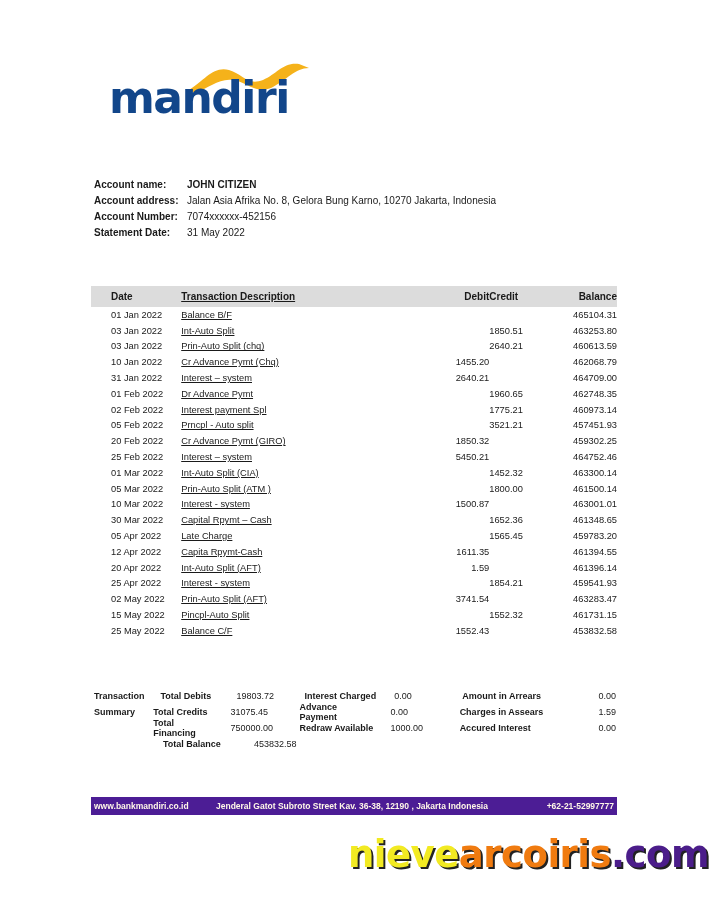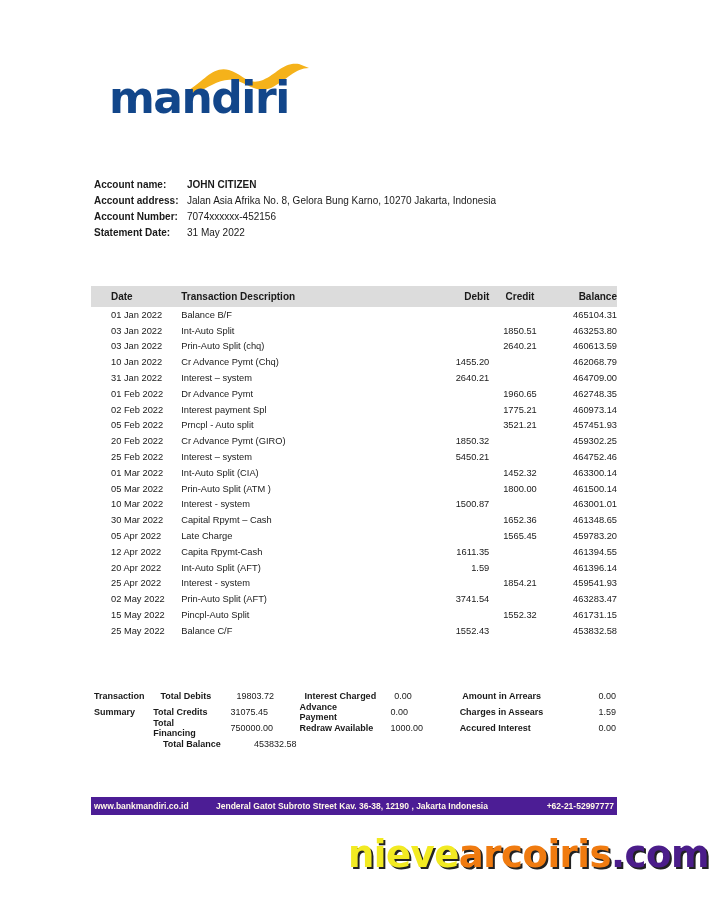--- a/index.html
+++ b/index.html
@@ -21,23 +21,23 @@
   .acct-label { width: 93px; font-weight: bold; }
   .acct-val-bold { font-weight: bold; }
 
   .txn { position: absolute; left: 91px; top: 286px; width: 526px; font-size: 9.3px; }
   .txn-head {
     display: flex; background: #dcdcdc; height: 21px; align-items: center;
     font-weight: bold; font-size: 10px;
   }
   .txn-row { display: flex; height: 15.8px; align-items: center; }
   .c-date { width: 92px; padding-left: 20px; box-sizing: border-box; }
-  .c-desc { width: 250px; }
+  .c-desc { width: 250px; text-decoration: underline; }
   .c-debit { width: 66px; text-align: right; }
-  .c-credit { width: 63px; text-align: center; }
+  .c-credit { width: 63px; text-align: left; }
   .c-bal { width: 68px; text-align: right; }
 
   .summary { position: absolute; left: 94px; top: 688px; width: 522px; font-size: 9px; }
   .sum-row { display: flex; height: 16px; align-items: center; gap: 16px; }
   .s1 { width: 53px; font-weight: bold; }
   .s2 { width: 75px; font-weight: bold; }
   .s3 { width: 65px; }
   .s4 { width: 92px; font-weight: bold; }
   .s5 { width: 65px; }
   .s6 { width: 120px; font-weight: bold; }

